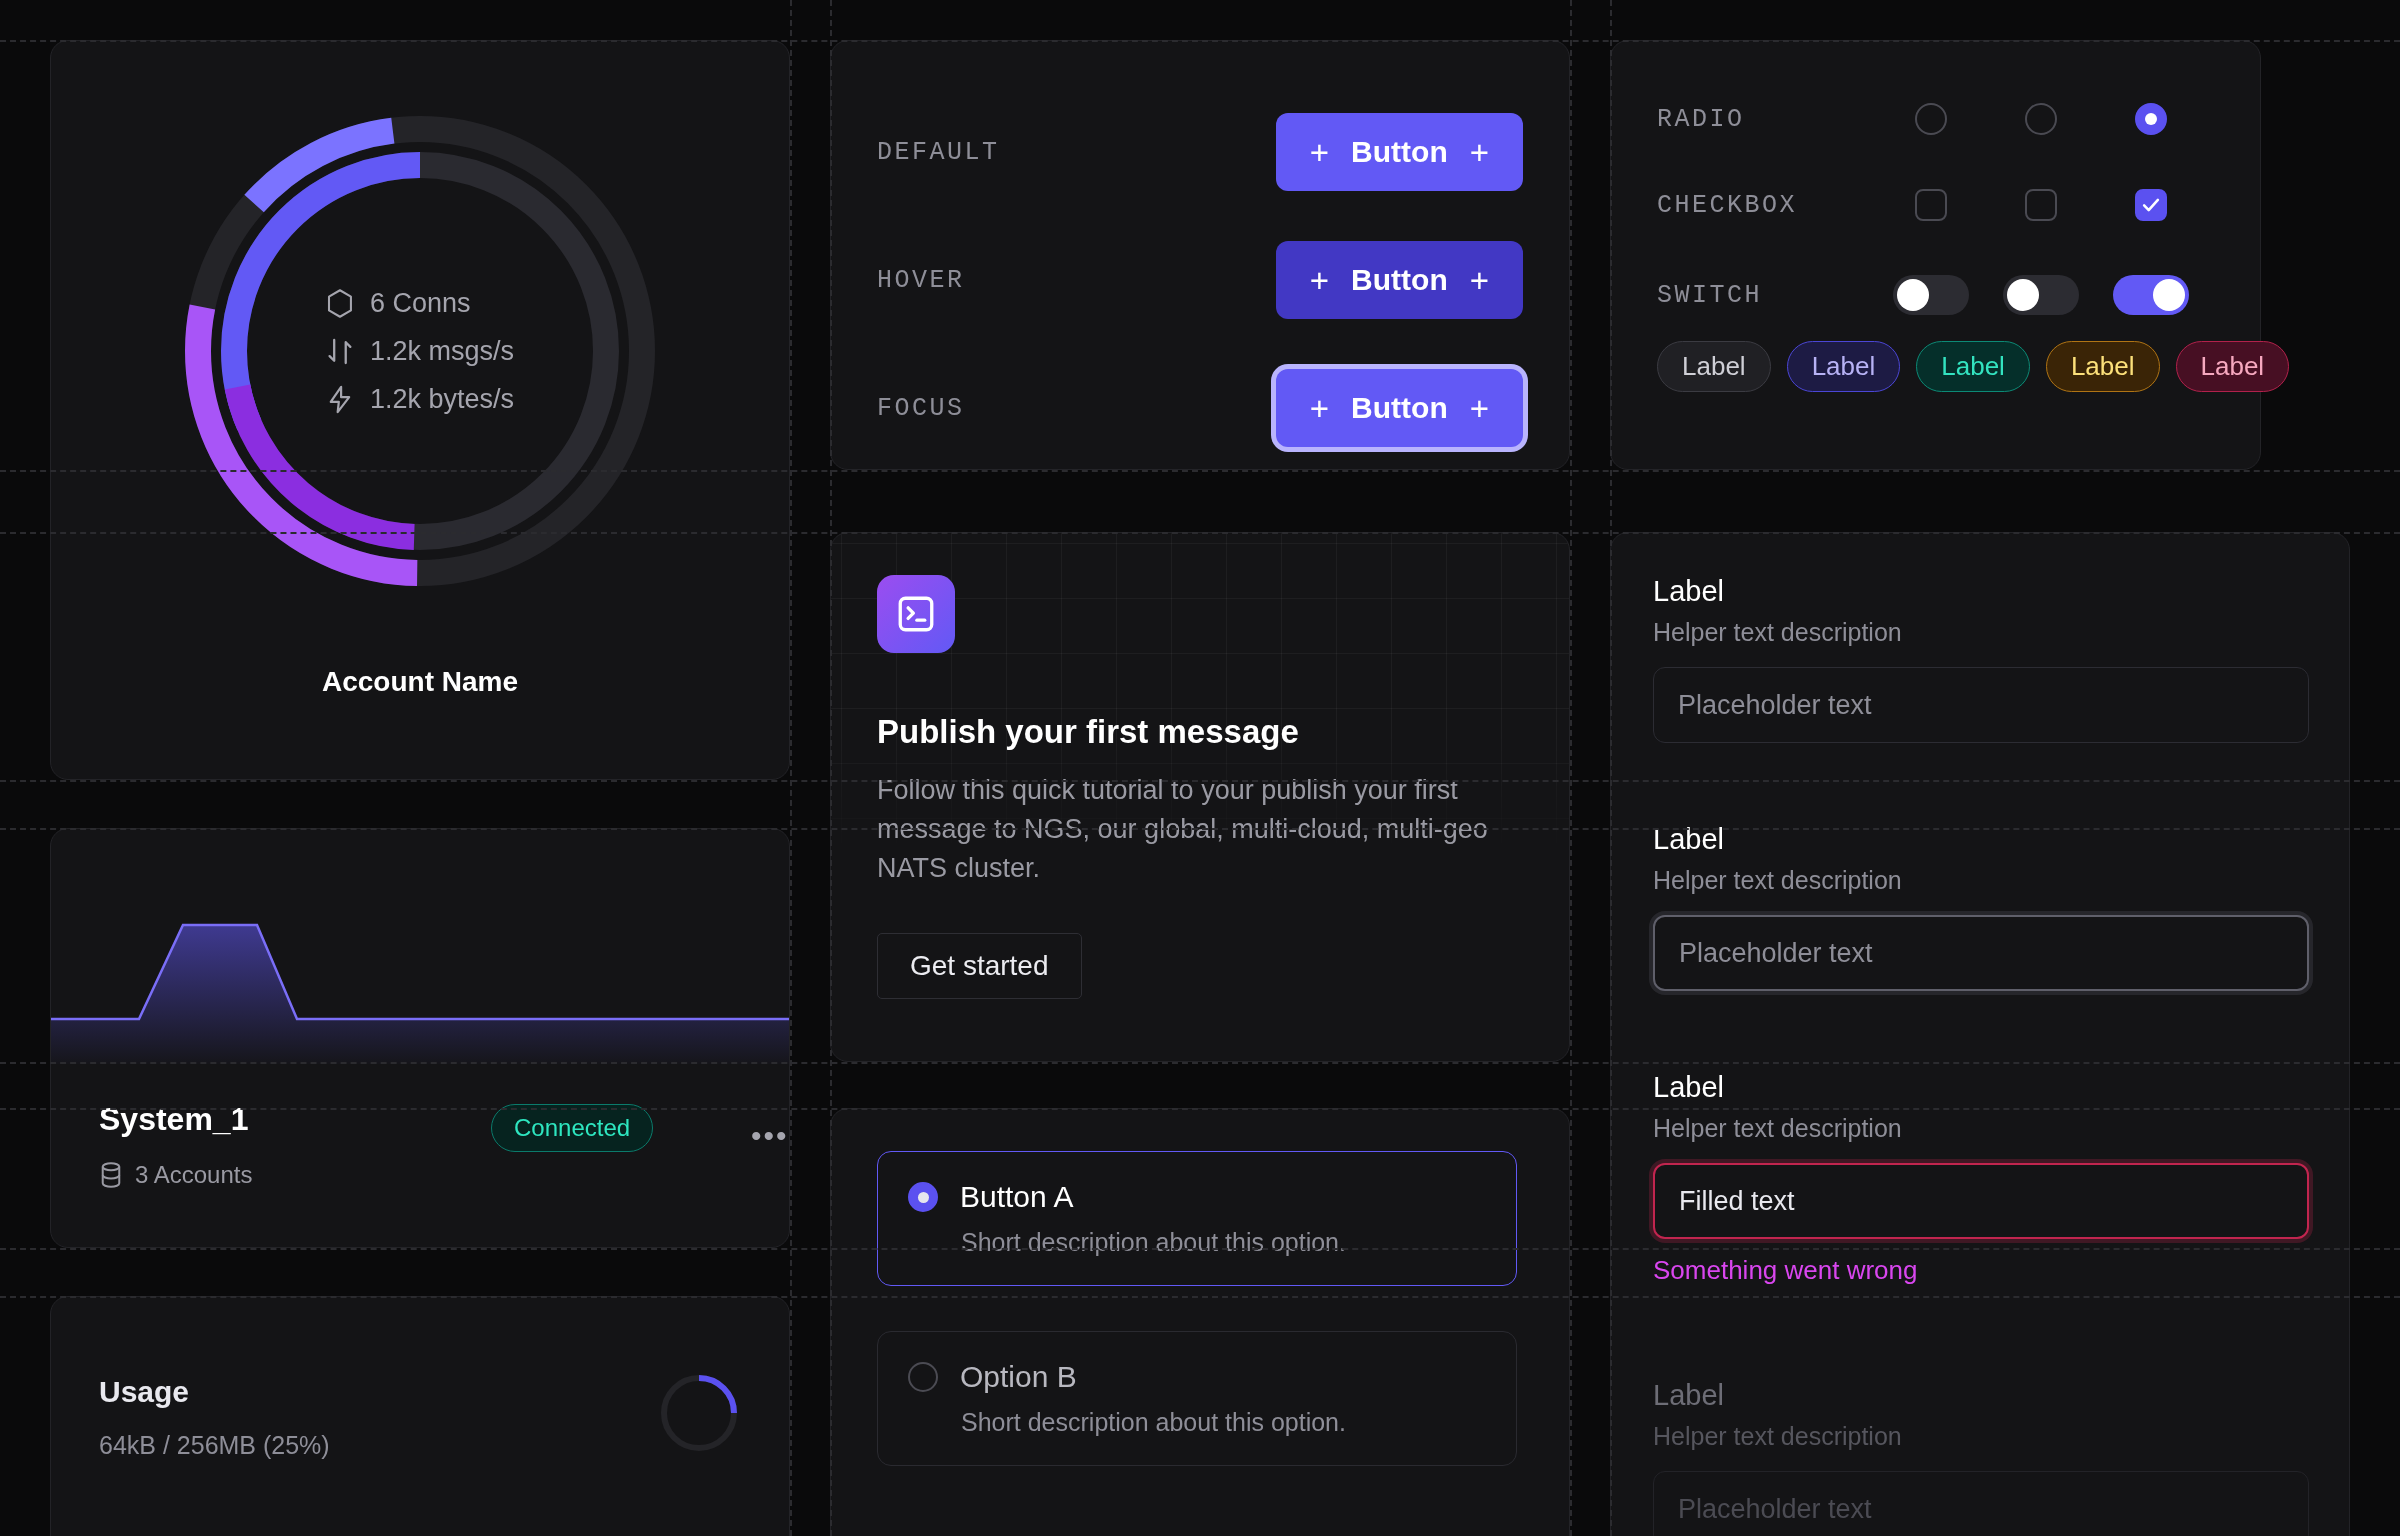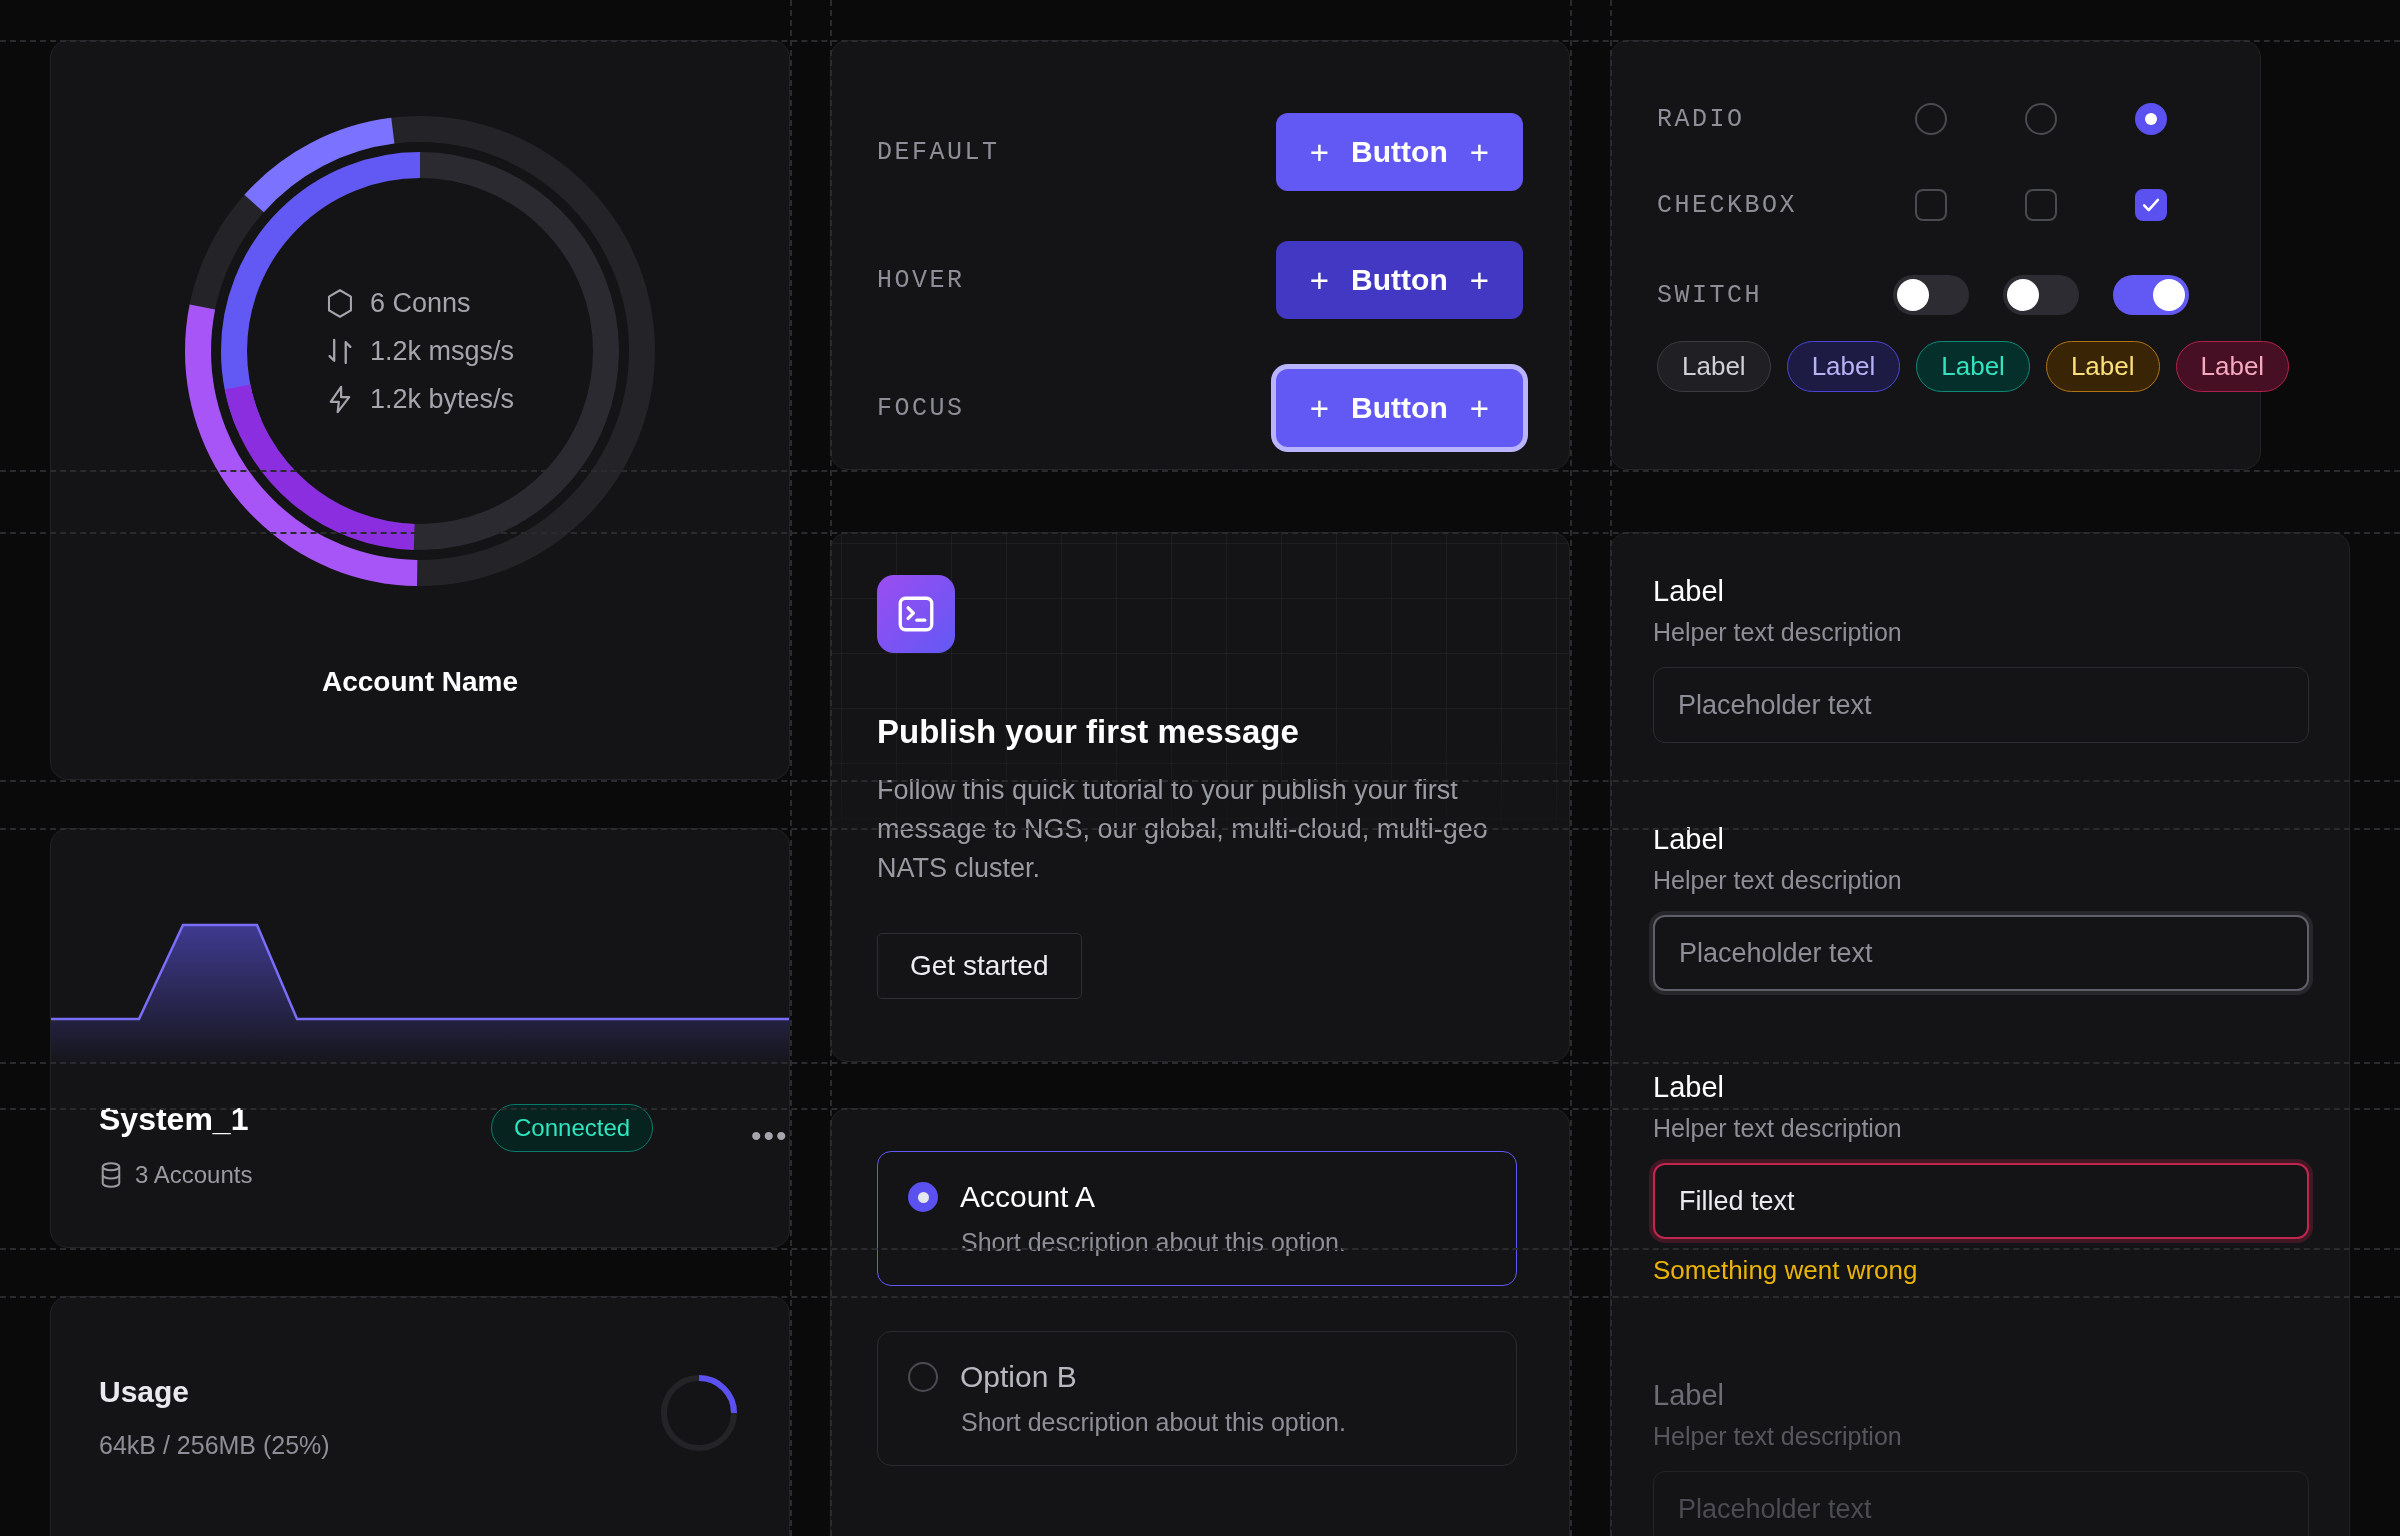--- a/index.html
+++ b/index.html
@@ -139,21 +139,21 @@
   .f-label { color: #ffffff; font-size: 29px; font-weight: 500; }
   .f-help { color: #8e8e98; font-size: 25px; margin-top: 10px; }
   .f-input {
     margin-top: 20px; height: 76px; border-radius: 12px;
     background: #141416; border: 1px solid #2c2c33;
     display: flex; align-items: center; padding: 0 24px;
     color: #8e8e98; font-size: 27px;
   }
   .f-input.focused { border: 2px solid #5f5f6a; box-shadow: 0 0 0 4px rgba(120,120,140,0.18); }
   .f-input.error { border: 2px solid #c2254f; box-shadow: 0 0 0 4px rgba(194,37,79,0.25); color: #e9e9ef; }
-  .f-error { color: #eab308; font-size: 26px; margin-top: 16px; }
+  .f-error { color: #d946ef; font-size: 26px; margin-top: 16px; }
   .field.disabled .f-label { color: #6d6d76; }
   .field.disabled .f-help { color: #56565e; }
   .field.disabled .f-input { border-color: #232328; color: #4b4b53; }
 </style>
 </head>
 <body>
 
 <div class="stage">
 
   <div class="guides">
@@ -288,21 +288,21 @@
     </div>
     <div class="tut-title">Publish your first message</div>
     <div class="tut-body">Follow this quick tutorial to your publish your first message to NGS, our global, multi-cloud, multi-geo NATS cluster.</div>
     <button class="btn-ghost">Get started</button>
   </div>
 
   <div class="card" id="options-card">
     <div class="opt selected" style="top:42px">
       <div class="opt-head">
         <span class="radio-lg on"></span>
-        <span class="opt-title">Account A</span>
+        <span class="opt-title">Button A</span>
       </div>
       <div class="opt-desc">Short description about this option.</div>
     </div>
     <div class="opt dim" style="top:222px">
       <div class="opt-head">
         <span class="radio-lg"></span>
         <span class="opt-title">Option B</span>
       </div>
       <div class="opt-desc">Short description about this option.</div>
     </div>

